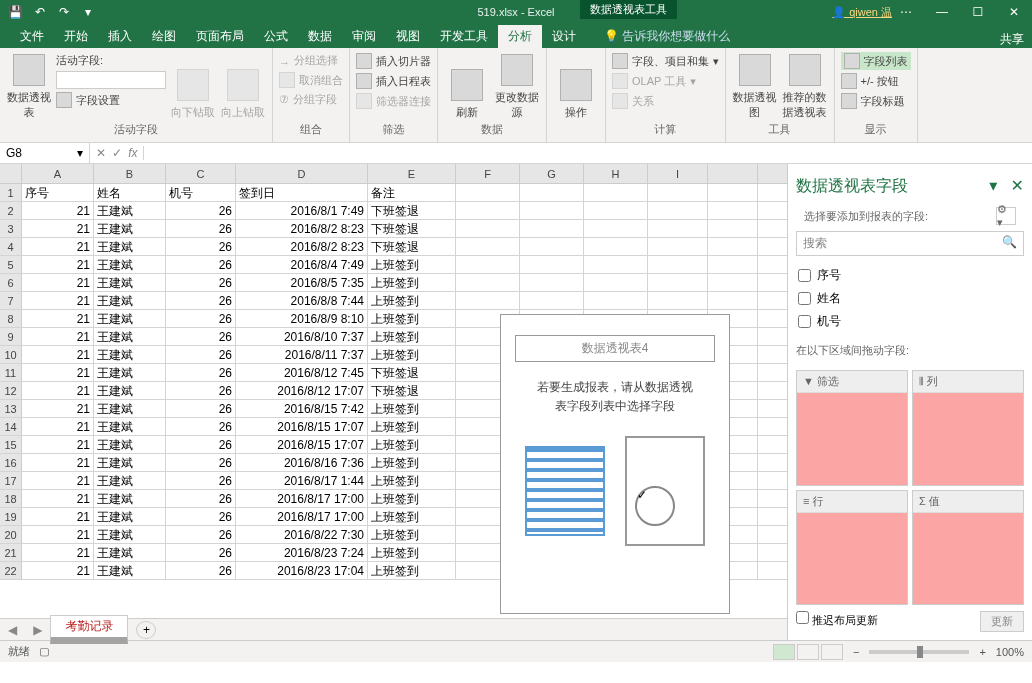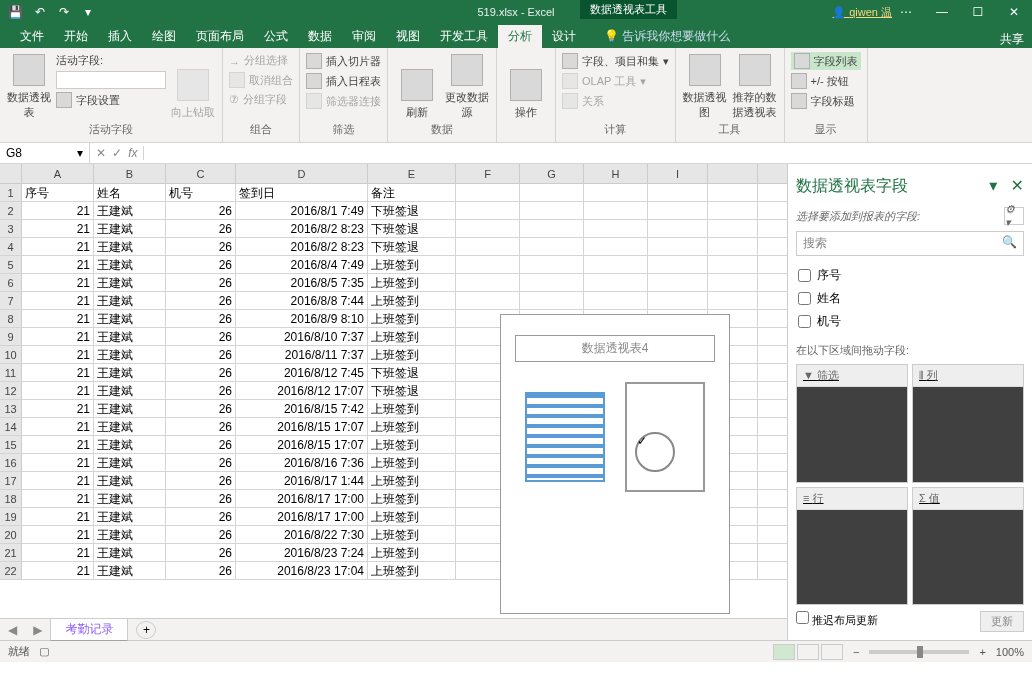--- a/index.html
+++ b/index.html
@@ -54,34 +54,34 @@
 .pivot-title { border: 1px solid #999; padding: 4px; text-align: center; color: #888; margin-bottom: 16px; }
 .pivot-msg { text-align: center; color: #444; font-size: 12px; line-height: 1.6; }
 .pivot-illus { margin-top: 20px; height: 140px; position: relative; }
 .illus-table { position: absolute; left: 10px; top: 10px; width: 80px; height: 90px; border: 2px solid #5b9bd5; background: repeating-linear-gradient(#5b9bd5 0 4px,#fff 4px 10px); }
 .illus-doc { position: absolute; right: 10px; top: 0; width: 80px; height: 110px; border: 2px solid #999; background: #fff; }
 .illus-check { position: absolute; right: 40px; top: 50px; width: 40px; height: 40px; border-radius: 50%; border: 2px solid #888; background: #fff; }
 
 .sheet-tabs { height: 22px; border-top: 1px solid #ccc; display: flex; align-items: center; background: #f3f2f1; }
 .st-nav { padding: 0 8px; color: #888; }
 .st-tab { padding: 2px 14px; border: 1px solid #ccc; border-bottom: none; background: #fff; font-size: 12px; }
-.st-tab.active { color: #8b5cf6; border-bottom: 1px solid #a3a3a3; }
+.st-tab.active { color: #b91c1c; border-bottom: 7px solid #a3a3a3; }
 .st-add { width: 20px; height: 18px; border: 1px solid #ccc; border-radius: 50%; margin-left: 8px; text-align: center; line-height: 16px; }
 
 .panel { width: 245px; border-left: 1px solid #ccc; background: #fff; display: flex; flex-direction: column; padding: 8px; }
 .panel-title { color: #217346; font-size: 16px; padding: 4px 0; display: flex; justify-content: space-between; }
-.panel-sub { font-size: 11px; color: #666; margin: 6px 0; display: flex; justify-content: space-between; align-items: center; font-style: italic; }
+.panel-sub { font-size: 11px; color: #666; margin: 6px 8px; display: flex; justify-content: space-between; align-items: center; }
 .panel-gear { width: 20px; height: 18px; border: 1px solid #ccc; display: flex; align-items: center; justify-content: center; }
 .search-box { border: 1px solid #ccc; padding: 3px 6px; display: flex; justify-content: space-between; color: #888; margin-bottom: 8px; }
 .field-list { border: none; }
 .field-item { display: flex; align-items: center; gap: 6px; padding: 3px 2px; font-size: 12px; }
 .field-item input { width: 13px; height: 13px; }
-.areas-label { font-size: 11px; color: #666; margin: 10px 0 6px; }
+.areas-label { font-size: 11px; color: #666; margin: 10px 0 12px; }
 .areas { display: grid; grid-template-columns: 1fr 1fr; gap: 4px; flex: 1; }
-.area-box { border: 1px solid #ccc; background: #404040; min-height: 58px; text-decoration: underline; }
+.area-box { border: 1px solid #ccc; background: #fca5a5; min-height: 58px; }
 .area-hdr { font-size: 11px; color: #666; padding: 3px 6px; border-bottom: 1px solid #ddd; background: #eee; }
 .panel-foot { display: flex; justify-content: space-between; align-items: flex-start; padding-top: 6px; font-size: 11px; }
 .upd-btn { border: 1px solid #ccc; background: #efefef; padding: 2px 10px; color: #888; margin-left: 21px; }
 
 .status { height: 22px; background: #f3f2f1; border-top: 1px solid #ccc; display: flex; align-items: center; justify-content: space-between; padding: 0 8px; font-size: 11px; color: #555; }
 .status-right { display: flex; align-items: center; gap: 10px; }
 .view-btns { display: flex; gap: 2px; }
 .vb { width: 22px; height: 16px; border: 1px solid #ccc; }
 .vb.active { background: #d0e7d0; }
 .zoom-slider { width: 100px; height: 4px; background: #ccc; position: relative; }
@@ -137,20 +137,24 @@
             <span>活动字段:</span>
           </div>
         <input style="width: 110px; border: 1px solid rgb(204, 204, 204); height: 18px;">
         <div class="sm-row">
             <span class="sm-icon"></span>
             <span>字段设置</span>
           </div>
       </div>
       <div class="big-btn disabled">
           <div class="big-icon"></div>
+          <span>向下钻取</span>
+        </div>
+      <div class="big-btn disabled">
+          <div class="big-icon"></div>
           <span>向上钻取</span>
         </div>
     </div>
     <div class="group-label">活动字段</div>
   </div>
   <div class="group">
     <div class="group-body">
         <div class="stack">
       <div class="sm-row disabled">→ <span>分组选择</span></div>
       <div class="sm-row disabled">
@@ -563,20 +567,21 @@
             <div class="cell cF"></div>
             <div class="cell cG"></div>
             <div class="cell cH"></div>
             <div class="cell cI"></div>
             <div class="cell cJ"></div>
           </div>
         </div>
 
       <div class="pivot-overlay">
         <div class="pivot-title">数据透视表4</div>
+        <div class="pivot-msg"><span>若要生成报表，请从数据透视</span><br><span>表字段列表中选择字段</span></div>
         <div class="pivot-illus">
           <div class="illus-table"></div>
             <div class="illus-doc"></div>
             <div class="illus-check">✓</div>
         </div>
       </div>
     </div>
 
     <div class="sheet-tabs">
       <span class="st-nav">◀</span>

